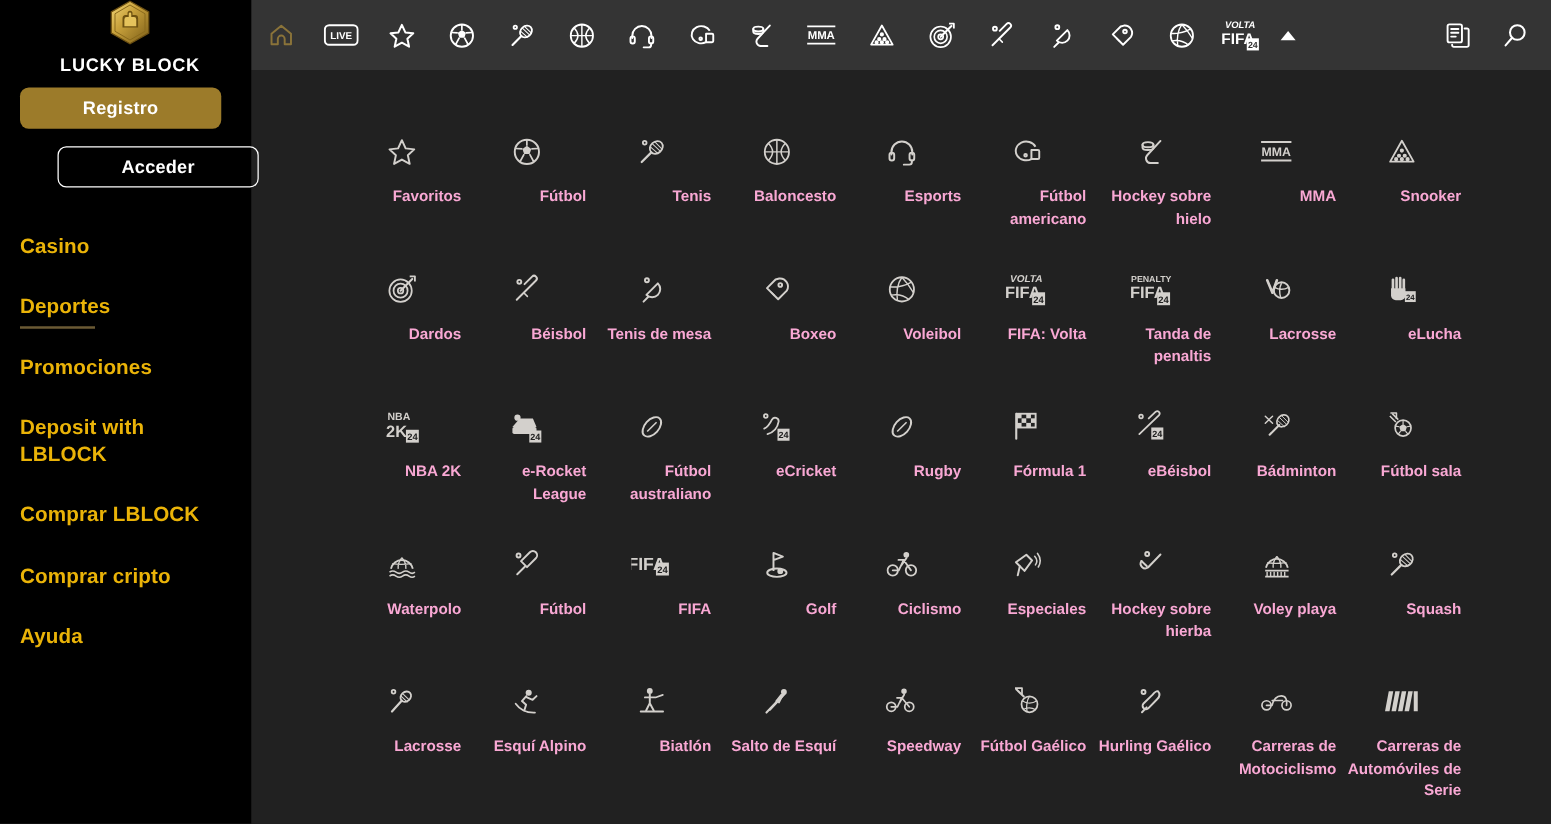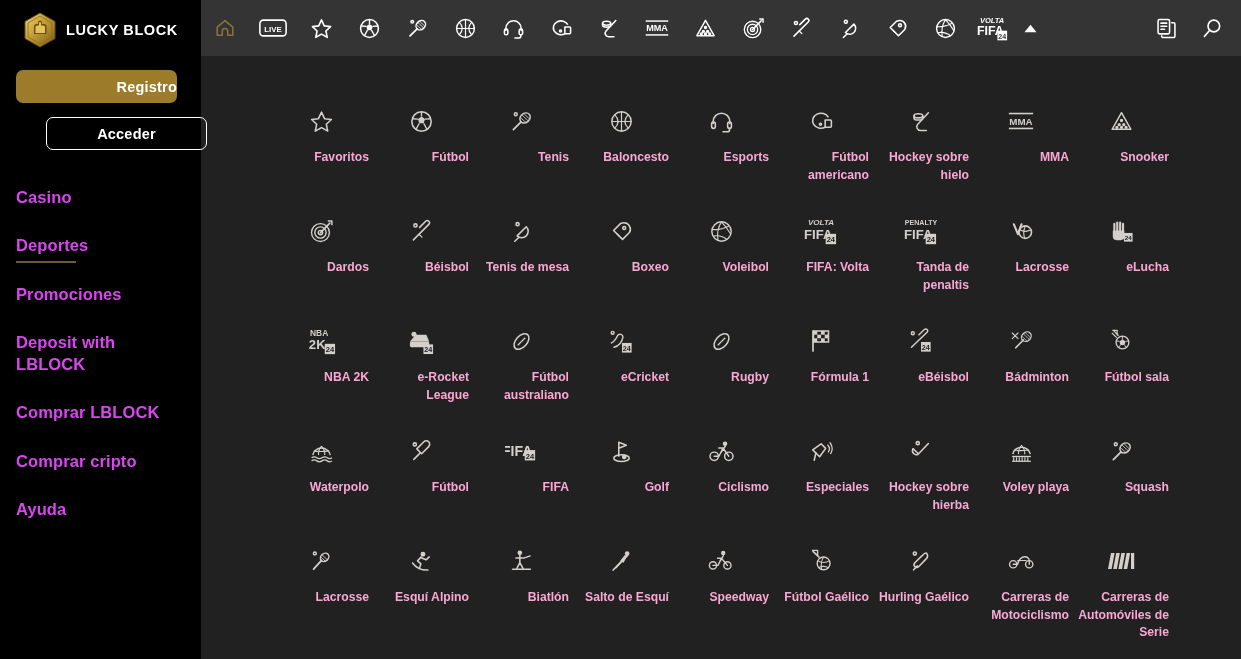--- a/index.html
+++ b/index.html
@@ -14,46 +14,46 @@
   
   .sidebar {
     width: 201px; height: 659px;
     background: #000000;
     flex: 0 0 201px;
     padding: 0 16px;
     position: relative;
   }
   .logo-row {
     display: flex; align-items: center; gap: 9px;
-    height: 60px; padding-left: 7px;
+    height: 60px; padding-left: 7px; flex-direction: column;
   }
   .logo-mark { width: 34px; height: 36px; flex: 0 0 34px; }
   .logo-text {
     color: #ffffff; font-size: 14.5px; font-weight: bold;
     letter-spacing: 0.6px;
   }
   .btn-register {
     display: block; width: 161px; height: 33px; margin-top: 10px;
     background: #9c7b2a;
     border: none; border-radius: 7px;
     color: #ffffff; font-size: 14.5px; font-weight: bold;
     font-family: "Liberation Sans", sans-serif;
-    cursor: pointer; letter-spacing: 0.2px; text-align: right;
+    cursor: pointer; letter-spacing: 0.2px;
   }
   .btn-login {
     display: block; width: 161px; height: 33px; margin-top: 14px;
     background: transparent;
     border: 1.5px solid #ffffff; border-radius: 7px;
     color: #ffffff; font-size: 14.5px; font-weight: bold;
     font-family: "Liberation Sans", sans-serif;
     cursor: pointer; letter-spacing: 0.2px; margin-left: 30px;
   }
   .nav-list { margin-top: 36px; }
   .nav-item {
-    display: block; color: #d946ef;
+    display: block; color: #eab308;
     font-size: 16.5px; font-weight: bold;
     line-height: 1.35;
     margin-bottom: 26px;
     cursor: pointer; position: relative;
     letter-spacing: 0.1px;
     width: max-content; max-width: 170px;
   }
   .nav-item.multiline { white-space: normal; width: 120px; }
   .nav-item.active::after {
     content: ""; position: absolute;

